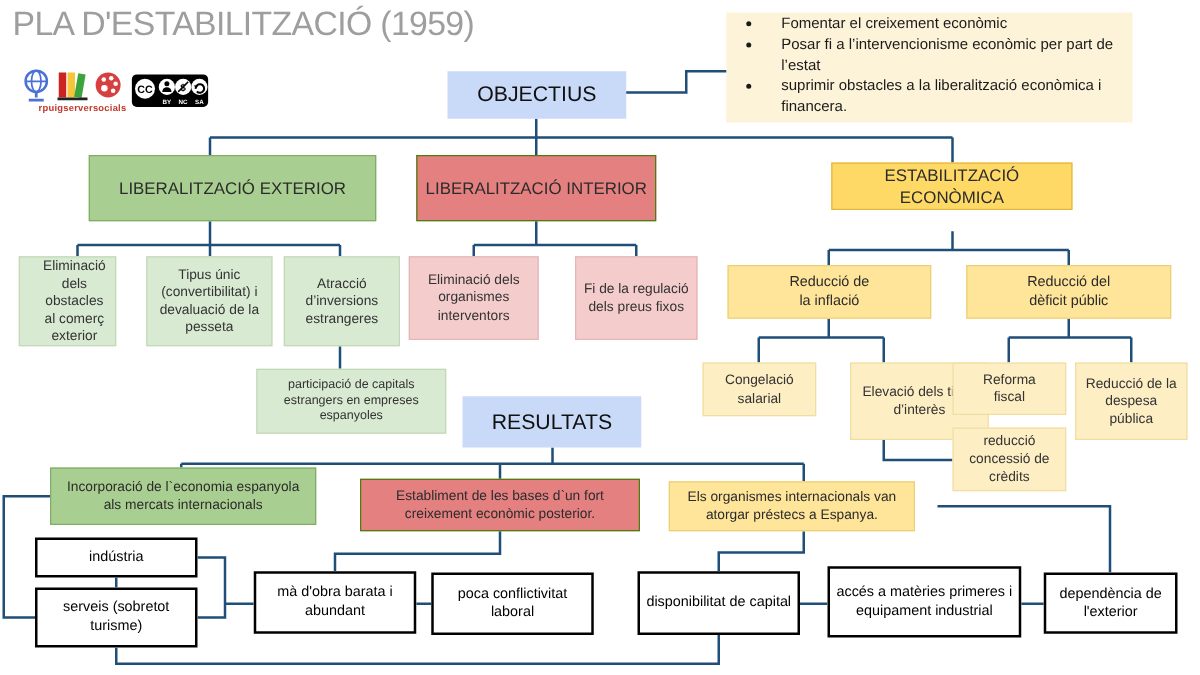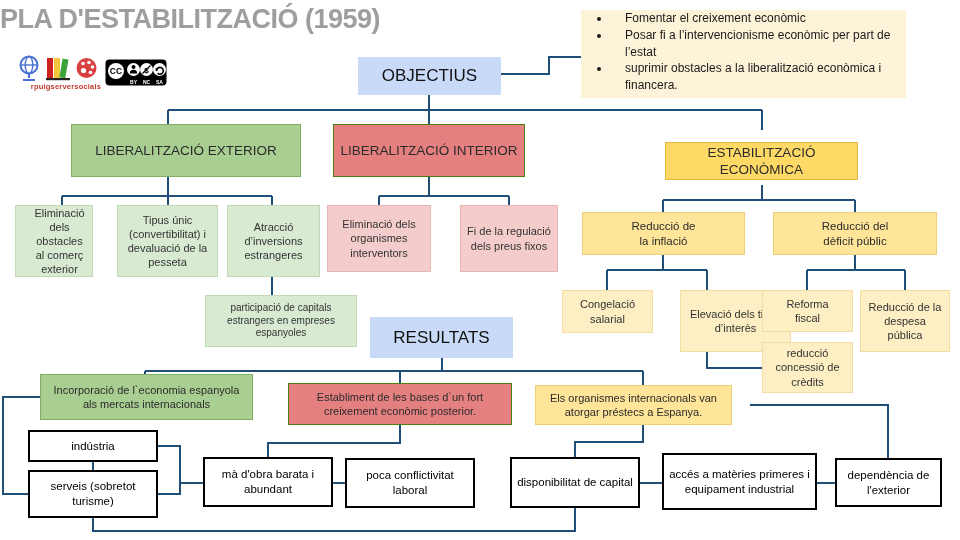--- a/index.html
+++ b/index.html
@@ -1,18 +1,18 @@
 <!DOCTYPE html>
 <html><head>
 <meta charset="utf-8">
 <style>
   html,body{margin:0;padding:0;background:#ffffff;}
   .canvas{position:relative;width:960px;height:540px;background:#fff;overflow:hidden;
           font-family:"Liberation Sans",sans-serif;}
-  .title{position:absolute;left:0;top:4px;margin:0;font-size:27px;font-weight:bold;
+  .title{position:absolute;left:10px;top:4px;margin:0;font-size:27px;font-weight:normal;
          letter-spacing:-0.5px;color:#9e9e9e;}
   
   .wires{position:absolute;left:0;top:0;z-index:1;}
   .wires path{stroke:#1f4e79;stroke-width:2;fill:none;}
   
   .node{position:absolute;display:flex;align-items:center;justify-content:center;
         text-align:center;box-sizing:border-box;padding:2px 5px;line-height:1.28;
         z-index:2;color:#2b2b2b;}
   .blue{background:#c9daf8;font-size:17px;color:#111;}
   .greenH{background:#a9ce91;border:1px solid #7fae64;font-size:13.5px;}
@@ -26,21 +26,21 @@
   .prewrap{white-space:pre-line;}
   
   #objectius{left:358px;top:57px;width:143px;height:38px;}
   #goals{left:581px;top:10px;width:325px;height:88px;background:#fdf3d8;
          justify-content:flex-start;align-items:center;text-align:left;font-size:12px;z-index:2;
          position:absolute;box-sizing:border-box;}
   #goals ul{margin:0;padding:0 0 0 30px;list-style:disc;}
   #goals li{padding-left:14px;line-height:1.4;color:#1a1a1a;}
   #lib-ext{left:71px;top:124px;width:230px;height:53px;}
   #lib-int{left:333px;top:124px;width:192px;height:53px;}
-  #estab{left:665px;top:130px;width:193px;height:38px;margin-top:12px;}
+  #estab{left:665px;top:130px;width:193px;height:38px;}
   #g1{left:15px;top:205px;width:78px;height:72px;padding-left:16px;}
   #g2{left:117px;top:205px;width:101px;height:72px;}
   #g3{left:227px;top:205px;width:93px;height:72px;}
   #g4{left:205px;top:295px;width:152px;height:52px;font-size:10px;}
   #p1{left:327px;top:205px;width:104px;height:67px;}
   #p2{left:460px;top:205px;width:98px;height:67px;}
   #y1{left:582px;top:212px;width:163px;height:43px;}
   #y2{left:773px;top:212px;width:164px;height:43px;}
   #c1{left:562px;top:290px;width:91px;height:43px;}
   #c2{left:680px;top:290px;width:111px;height:62px;}

